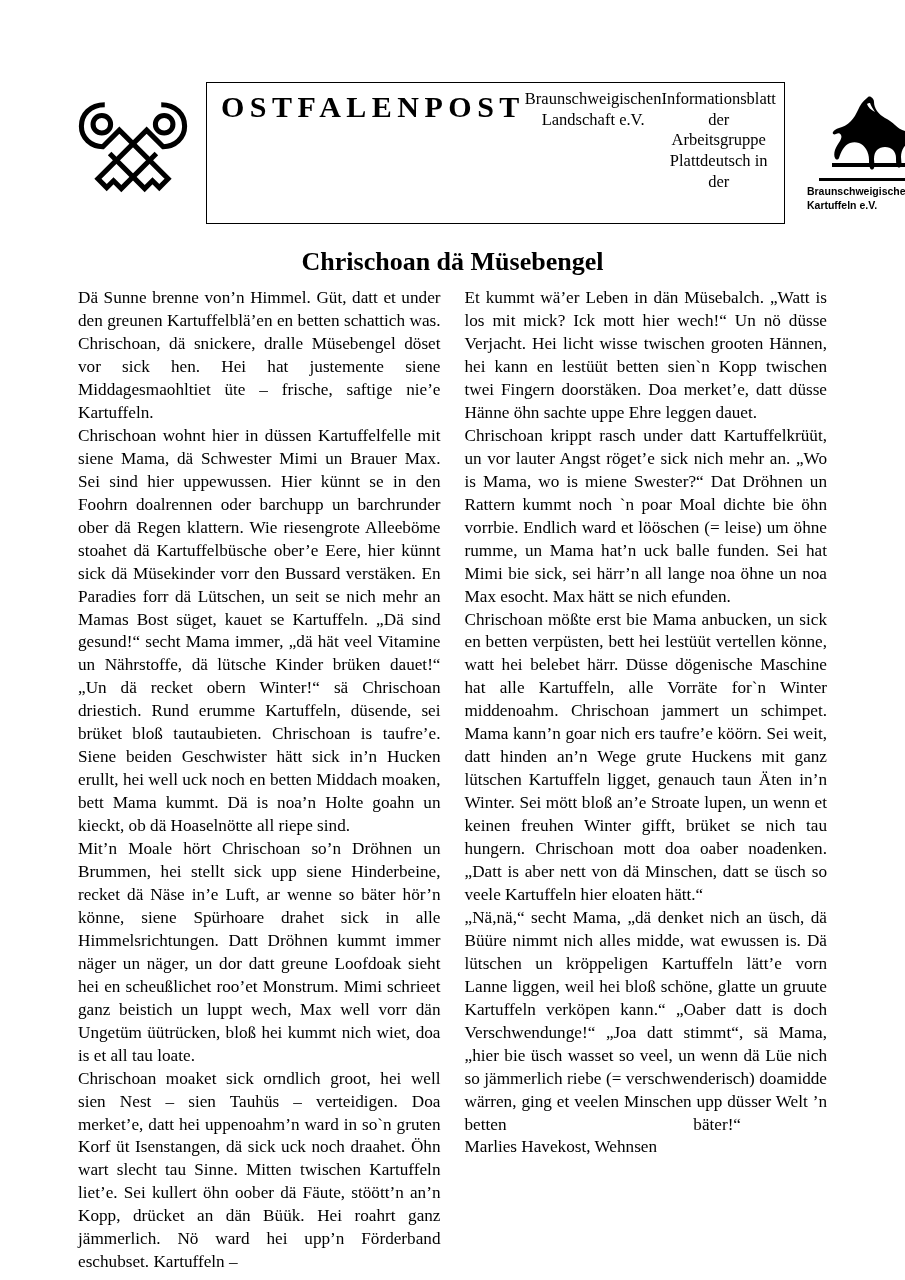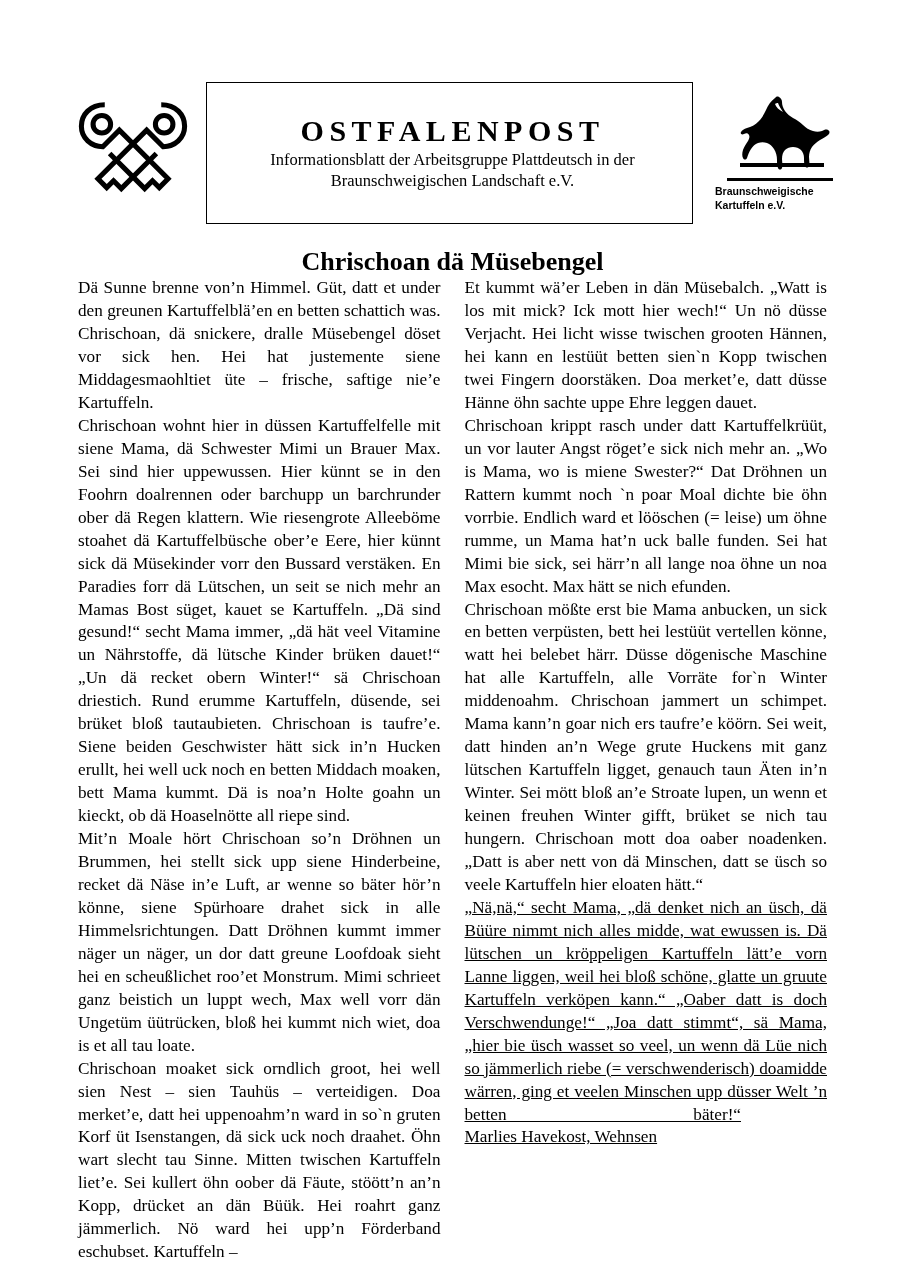--- a/index.html
+++ b/index.html
@@ -52,21 +52,21 @@
   }
   .masthead-box {
     flex: 1 1 auto;
     border: 1.4px solid #000;
     margin: 4px 12px;
     padding: 6px 8px 8px 14px;
     text-align: center;
     box-sizing: border-box;
     align-self: stretch;
     display: flex;
-    flex-direction: column;
+    flex-direction: row;
     justify-content: center;
   }
   .paper-title {
     font-weight: bold;
     font-size: 30px;
     letter-spacing: 5.5px;
     line-height: 1.18;
     margin-bottom: 2px;
     white-space: nowrap;
   }
@@ -103,21 +103,21 @@
     height: 3px;
     background: #000;
     margin: 0 0 3px 4px;
   }
 
   
   .article-title {
     text-align: center;
     font-size: 26px;
     margin-top: 18px;
-    margin-bottom: 0;
+    margin-bottom: 10px;
     line-height: 1.2;
   }
   .columns {
     display: flex;
     gap: 24px;
     padding: 0 78px 0 78px;
     box-sizing: border-box;
   }
   .column {
     flex: 1 1 0;
@@ -126,21 +126,20 @@
   .column p {
     margin: 0;
     text-align: justify;
     text-justify: inter-word;
     font-size: 17.2px;
     line-height: 1.335;
     hyphens: none;
   }
   .byline-p {
     text-align: justify;
-    text-decoration: underline;
   }
   .byline-p .byline-spacer {
     display: inline-block;
     width: 86px;
   }
   .byline {
     white-space: nowrap;
   }
 </style>
 </head>
@@ -159,22 +158,22 @@
           <path d="M89 8 C104 8 113 18 113 30 C113 42 103 51 91 51 L74 34 L24 84 L33 93 L40 86 L48 94 L84 58"></path>
 
           <circle cx="28" cy="28" r="9"></circle>
           <circle cx="92" cy="28" r="9"></circle>
         </g>
       </svg>
     </div>
 
     <div class="masthead-box">
       <div class="paper-title">OSTFALENPOST</div>
+      <div class="subtitle-line">Braunschweigischen Landschaft e.V.</div>
       <div class="subtitle-line">Informationsblatt der Arbeitsgruppe Plattdeutsch in der</div>
-      <div class="subtitle-line">Braunschweigischen Landschaft e.V.</div>
     </div>
 
     <div class="logo-right">
       <svg class="horse-mark" viewBox="0 0 104 84" xmlns="http://www.w3.org/2000/svg" aria-hidden="true">
         <path fill="#000" d="M46 4 C42 7 39 11 37 16 C35 20 33 24 30 27
           C26 31 22 33 18 34 C15 35 13 36 12 38 C11 40 13 41 15 40
           C17 39 19 39 20 41 C21 43 20 45 19 47 C17 50 15 53 14 56
           C13 59 13 62 14 64 C15 66 17 66 18 64 C19 61 20 58 22 55
           C24 52 26 50 29 49 C32 48 35 48 38 49 C41 50 43 52 45 55
           C47 58 48 62 48 66 C48 69 48 72 49 74 C50 76 52 76 53 74

